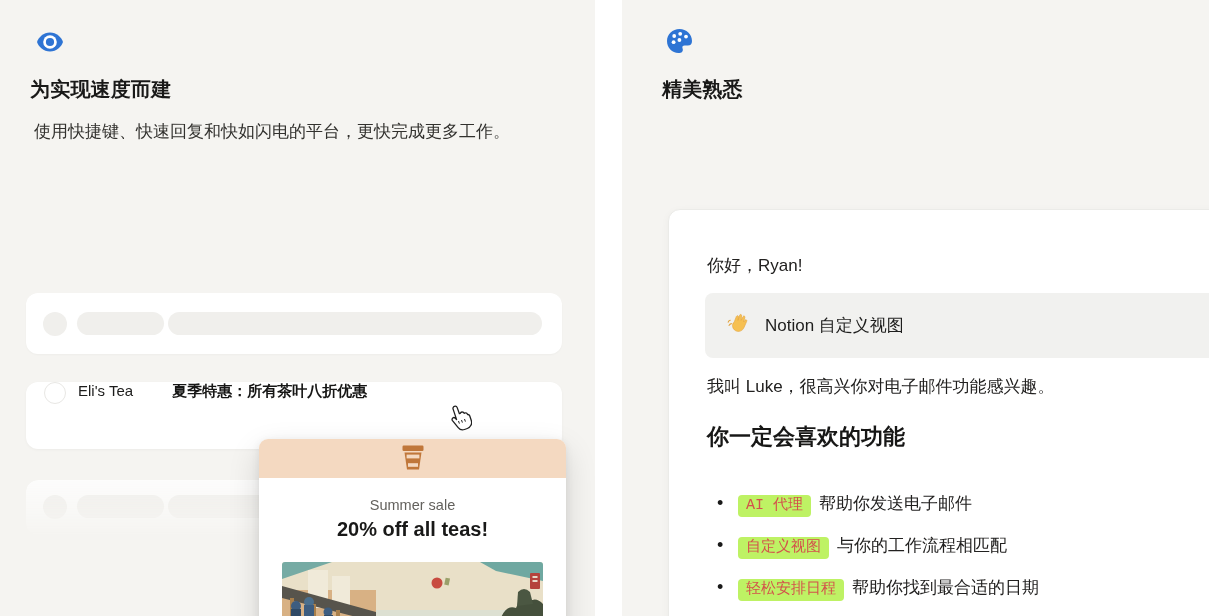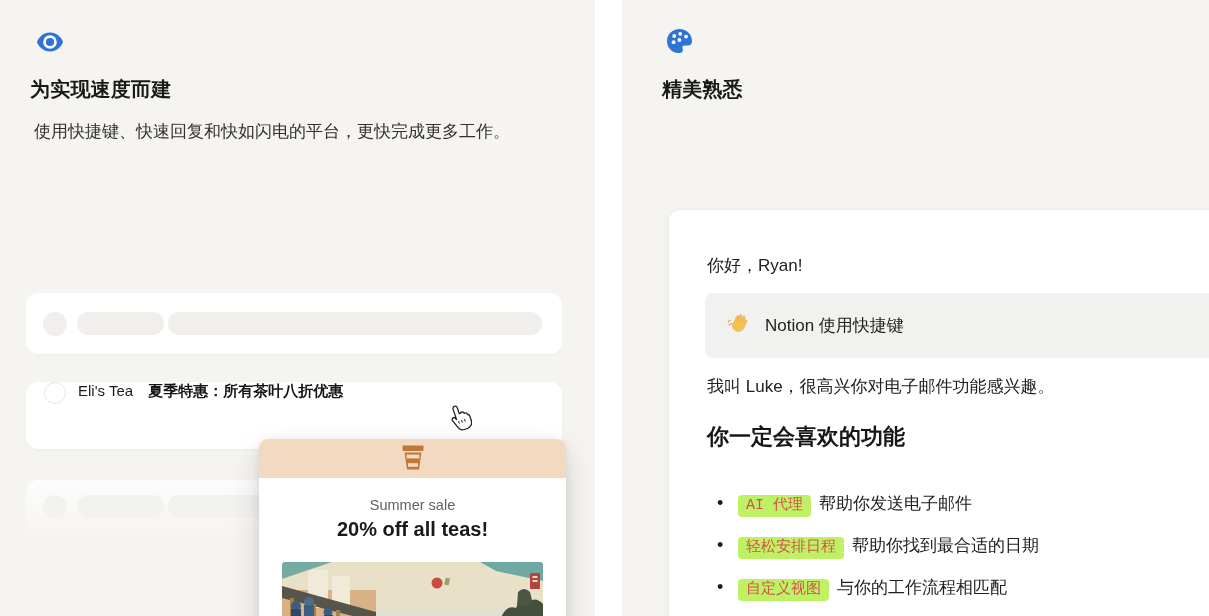--- a/index.html
+++ b/index.html
@@ -42,21 +42,21 @@
     position:absolute;left:26px;top:406px;width:536px;height:67px;
     background:#ffffff;border-radius:12px;box-shadow:0 1px 3px rgba(0,0,0,.04);
     display:flex;align-items:flex-start;padding-left:18px;box-sizing:border-box;
     cursor:pointer;
   }
   .row-circle{
     width:22px;height:22px;border-radius:50%;background:#ffffff;
     border:1.5px solid #e8e7e4;box-sizing:border-box;flex:0 0 auto;
   }
   .row-sender{margin-left:12px;font-size:15px;color:#1c1c1b;white-space:nowrap;}
-  .row-subject{margin-left:15px;font-size:15px;font-weight:700;color:#161615;white-space:nowrap;font-family:Liberation Serif, serif;}
+  .row-subject{margin-left:39px;font-size:15px;font-weight:700;color:#161615;white-space:nowrap;font-family:Liberation Serif, serif;}
 
   
   .popup{
     position:absolute;left:259px;top:463px;width:307px;height:340px;
     background:#ffffff;border-radius:9px;z-index:5;
     box-shadow:0 12px 32px rgba(0,0,0,.14),0 2px 8px rgba(0,0,0,.08);
   }
   .popup-head{
     height:39px;background:#f4d9c1;border-radius:9px 9px 0 0;
     display:flex;align-items:center;justify-content:center;
@@ -236,31 +236,31 @@
   <div class="mail-card">
     <p class="greeting">你好，Ryan!</p>
 
     <div class="callout">
       <span>
         <svg width="23" height="23" viewBox="0 0 23 23">
           <path d="M3.2 8.2 q-1.6 .4 -2 2 M4.4 11.6 q-1.7 .3 -2.3 1.8" stroke="#e3a33d" stroke-width="1.1" fill="none" stroke-linecap="round"></path>
           <path d="M7 10.5 L9.4 4.4 C9.9 3.2 11.6 3.6 11.5 4.9 L11 8.4 L12.6 3.2 C13 1.9 14.7 2.3 14.6 3.6 L14.2 8.4 L16 4.6 C16.6 3.4 18.2 4.1 17.9 5.4 L16.7 10 L18 8.2 C18.8 7.2 20.3 8.1 19.7 9.3 L17 15.6 C15.7 18.6 12.4 20.2 9.4 19.1 C6.2 17.9 4.7 14.3 6 11.2 Z" fill="#f6c052" stroke="#e3a33d" stroke-width=".6"></path>
         </svg>
       </span>
-      <span class="callout-text">Notion 使用快捷键</span>
+      <span class="callout-text">Notion 自定义视图</span>
     </div>
 
     <p class="intro">我叫 Luke，很高兴你对电子邮件功能感兴趣。</p>
     <h3 class="features-heading">你一定会喜欢的功能</h3>
 
     <ul class="features">
       <li>
         <span class="chip">AI 代理</span><span>帮助你发送电子邮件</span>
       </li>
       <li>
+        <span class="chip">自定义视图</span><span>与你的工作流程相匹配</span>
+      </li>
+      <li>
         <span class="chip">轻松安排日程</span><span>帮助你找到最合适的日期</span>
       </li>
-      <li>
-        <span class="chip">自定义视图</span><span>与你的工作流程相匹配</span>
-      </li>
     </ul>
   </div>
 </section>
 
 </body></html>

